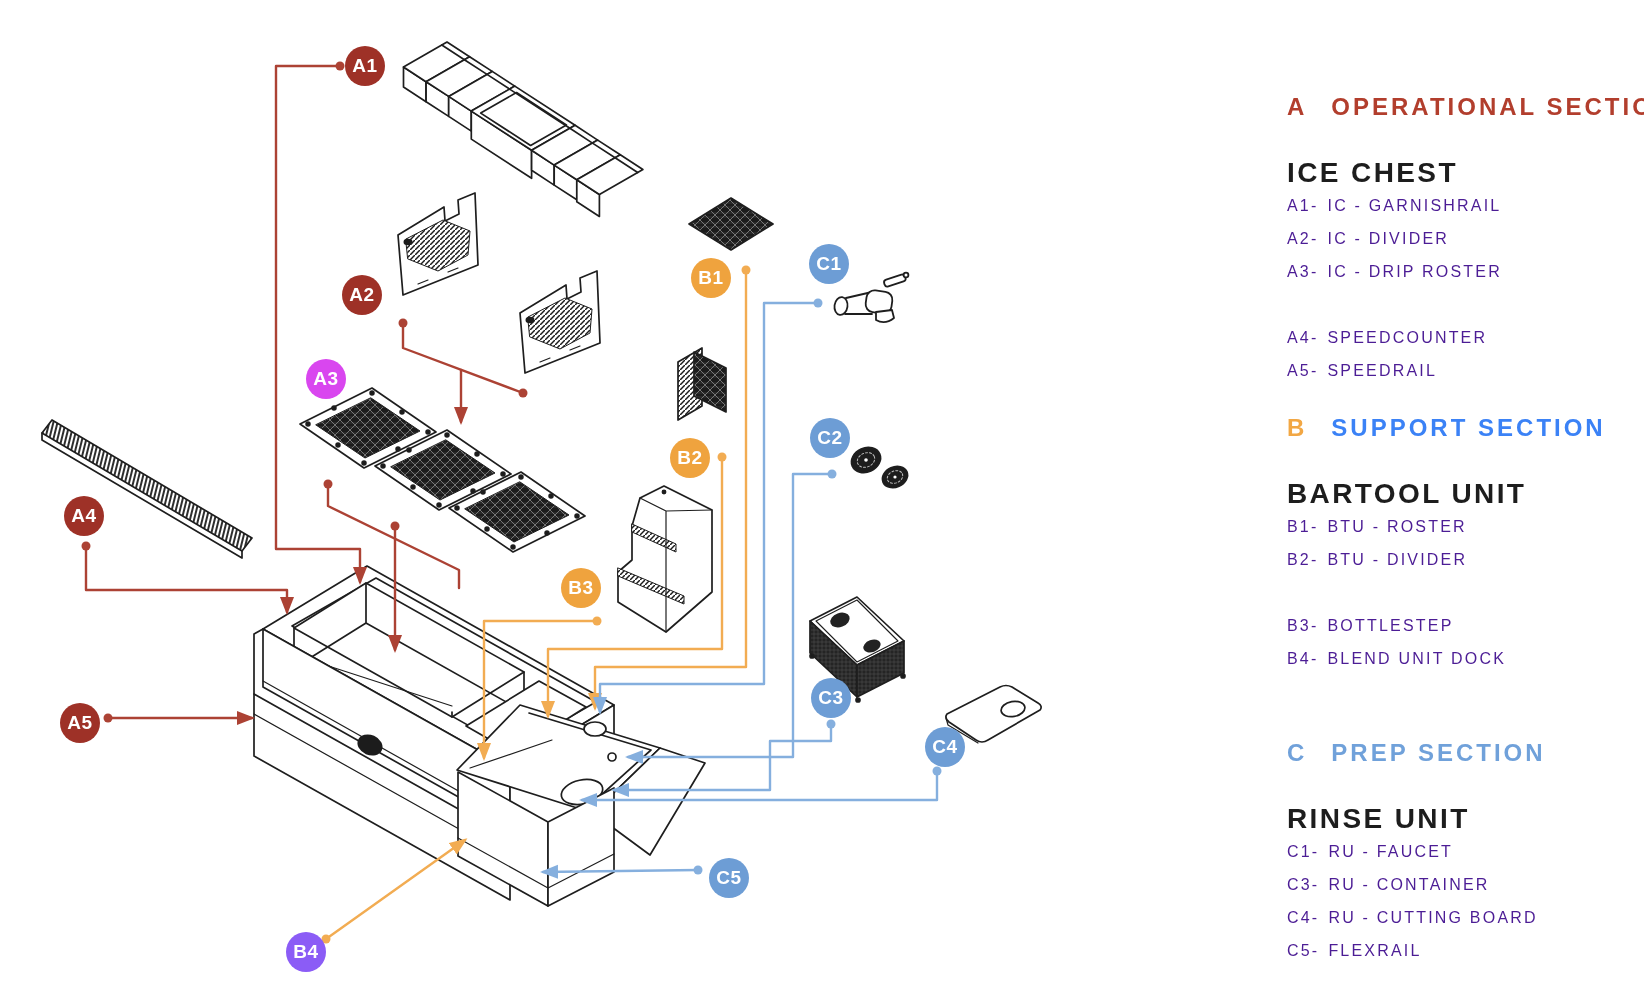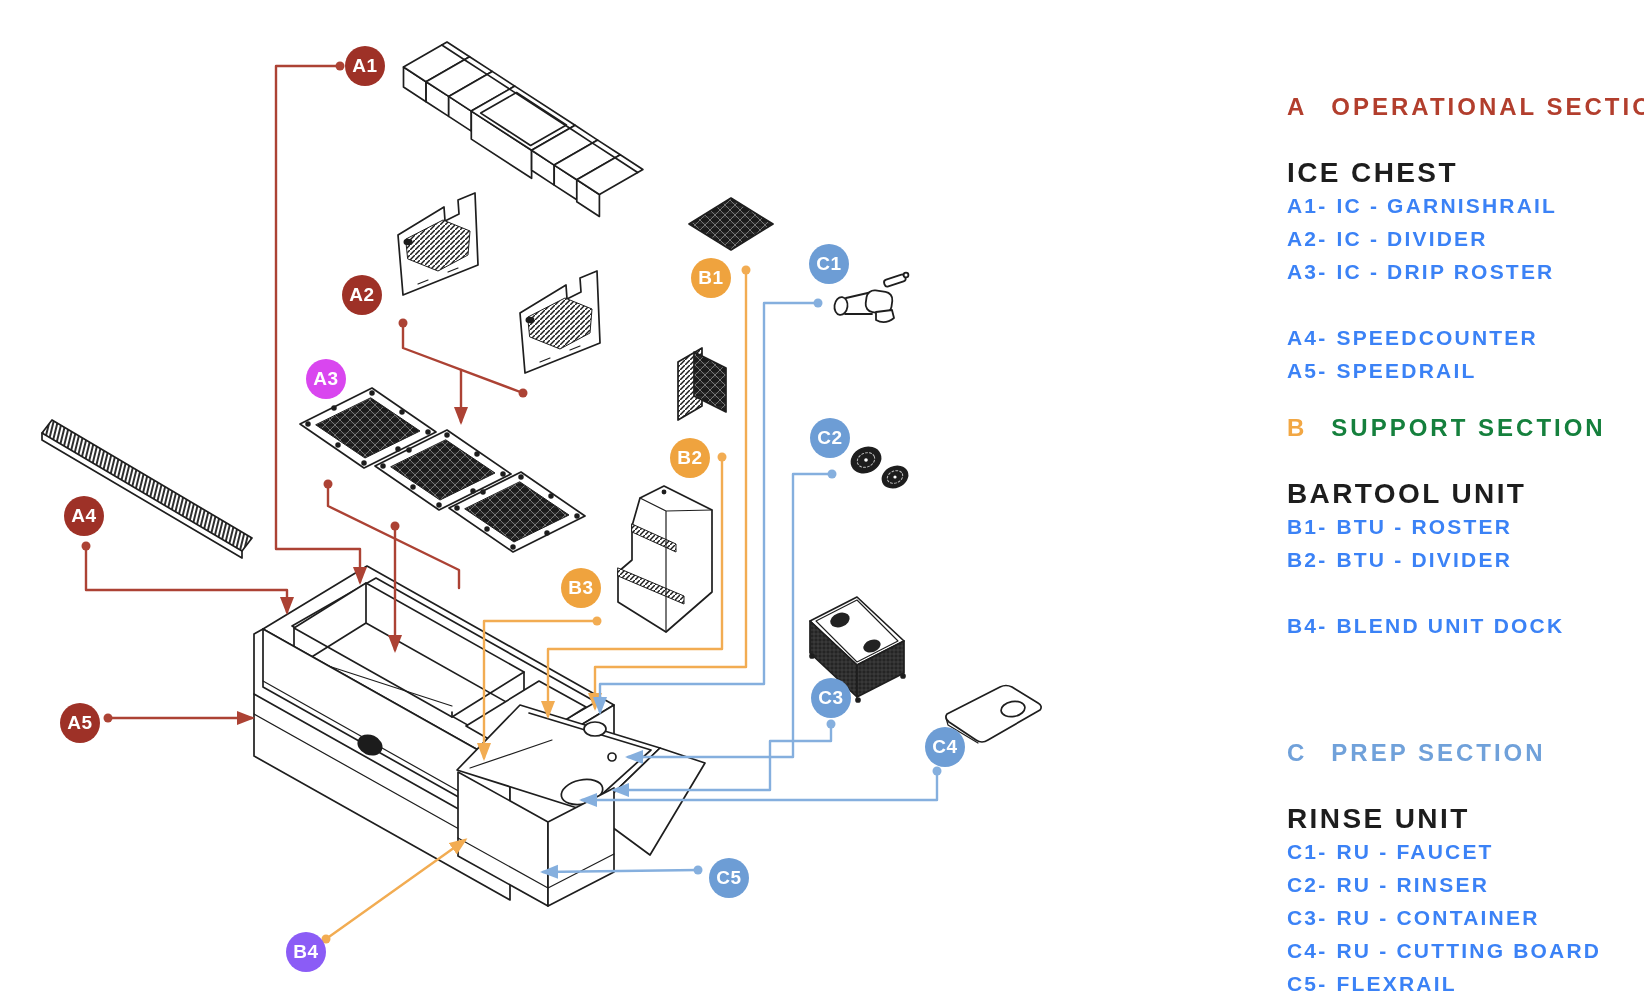--- a/index.html
+++ b/index.html
@@ -14,21 +14,21 @@
 
   
   .legend{position:absolute;left:1287px;top:0;width:350px;height:1006px;}
   .section{position:absolute;left:0;width:350px;}
   .sec-head{display:flex;align-items:baseline;gap:24px;font-weight:bold;font-size:24px;
             letter-spacing:3px;line-height:33px;white-space:nowrap;}
   .group{margin-top:33px;}
   .group:first-of-type{margin-top:27px;}
   .group-title{font-weight:bold;font-size:28px;letter-spacing:2.4px;line-height:33px;color:#1d1d1d;white-space:nowrap;}
   .group-title:empty{display:none;}
-  .li{font-size:21px;letter-spacing:2.2px;line-height:33px;color:#3b82f6;display:flex;white-space:nowrap;font-weight:bold;}
+  .li{font-size:16px;letter-spacing:2.2px;line-height:33px;color:#4c1d95;display:flex;white-space:nowrap;}
   .li .code{margin-right:9px;}
 </style>
 </head>
 <body>
 
 <div class="stage">
 
 <svg class="diagram" width="1644" height="1006" viewBox="0 0 1644 1006">
   <defs>
     <pattern id="patHatch" width="5" height="5" patternUnits="userSpaceOnUse">
@@ -324,57 +324,57 @@
       <div class="li">
             <span class="code">A5-</span>
             <span>SPEEDRAIL</span>
           </div>
     </div>
   </div>
 
   <div class="section" style="top:411px">
     <div class="sec-head">
       <span style="color: rgb(242, 167, 68);">B</span>
-      <span style="color: #15803d;">SUPPORT SECTION</span>
+      <span style="color: #3b82f6;">SUPPORT SECTION</span>
     </div>
     <div class="group">
       <div class="group-title">BARTOOL UNIT</div>
       <div class="li">
             <span class="code">B1-</span>
             <span>BTU - ROSTER</span>
           </div>
       <div class="li">
             <span class="code">B2-</span>
             <span>BTU - DIVIDER</span>
           </div>
     </div>
     <div class="group">
+      <div class="li">
+            <span class="code">B3-</span>
+            <span>BOTTLESTEP</span>
+          </div>
       <div class="li">
             <span class="code">B4-</span>
             <span>BLEND UNIT DOCK</span>
           </div>
     </div>
   </div>
 
   <div class="section" style="top:736px">
     <div class="sec-head">
       <span style="color: rgb(112, 161, 218);">C</span>
       <span style="color: rgb(112, 161, 218);">PREP SECTION</span>
     </div>
     <div class="group">
       <div class="group-title">RINSE UNIT</div>
       <div class="li">
             <span class="code">C1-</span>
             <span>RU - FAUCET</span>
           </div>
       <div class="li">
-            <span class="code">C2-</span>
-            <span>RU - RINSER</span>
-          </div>
-      <div class="li">
             <span class="code">C3-</span>
             <span>RU - CONTAINER</span>
           </div>
       <div class="li">
             <span class="code">C4-</span>
             <span>RU - CUTTING BOARD</span>
           </div>
       <div class="li">
             <span class="code">C5-</span>
             <span>FLEXRAIL</span>

